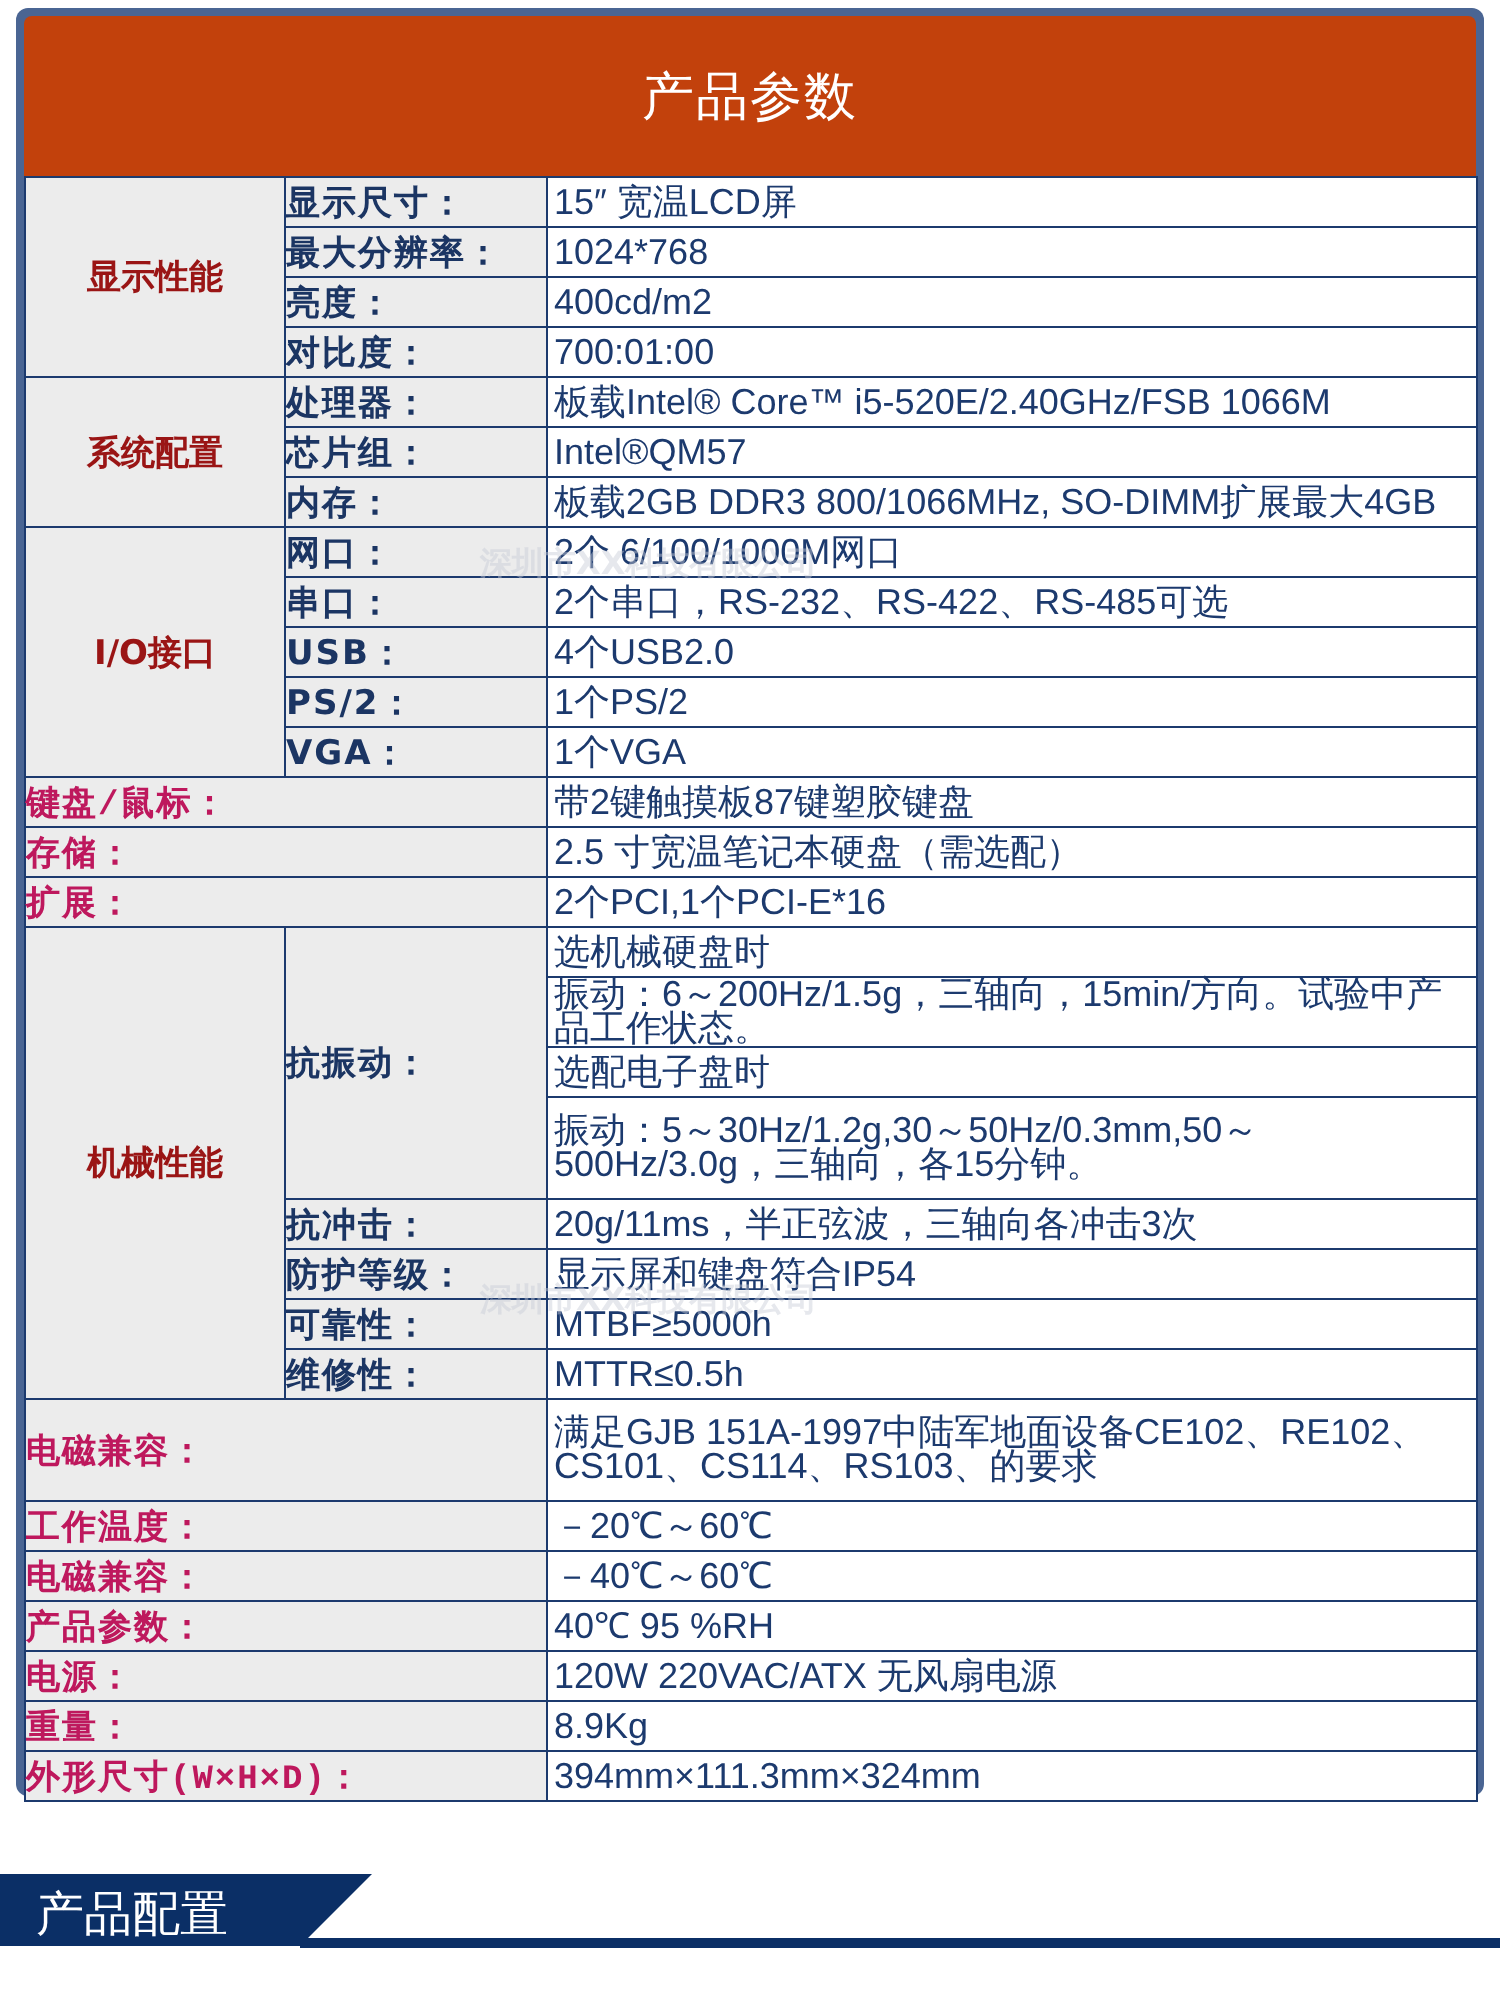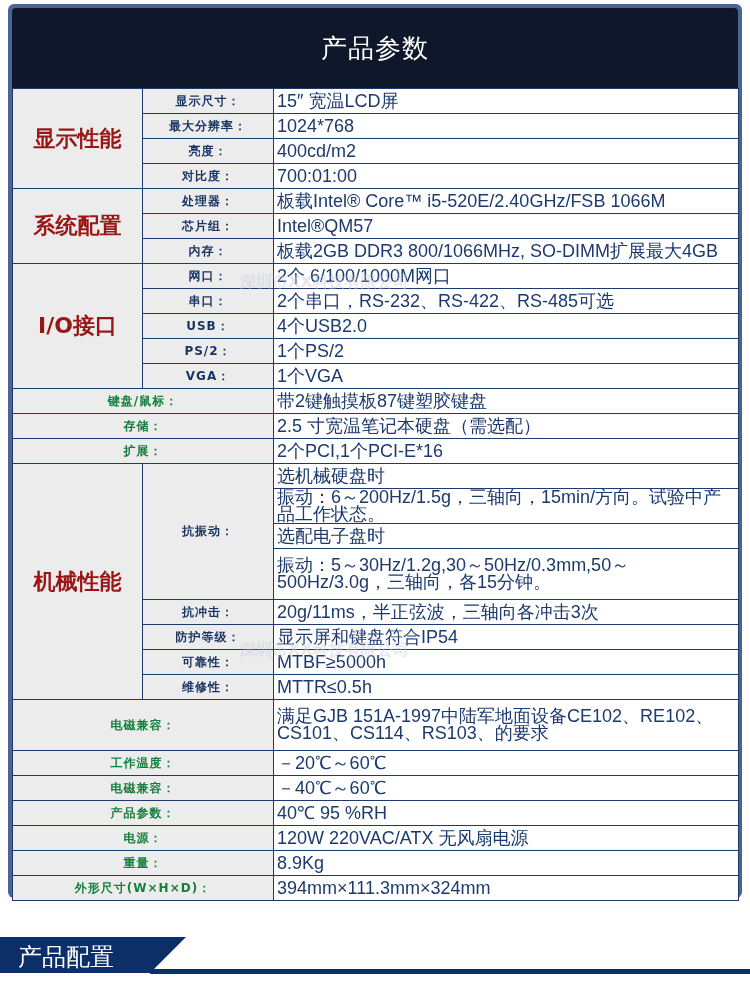--- a/index.html
+++ b/index.html
@@ -1,31 +1,31 @@
 <!DOCTYPE html>
 <html><head>
 <meta charset="utf-8">
 <style>
   html, body { margin:0; padding:0; background:#ffffff; }
   body { width:750px; height:999px; position:relative; overflow:hidden;
          font-family:"DejaVu Sans","Liberation Sans",sans-serif; }
   .frame { position:absolute; left:8px; top:4px; width:734px; height:894px;
            background:#4a6593; border-radius:6px; }
   .header { position:absolute; left:12px; top:8px; width:726px; height:80px;
-            background:#0f172a; border-radius:4px 4px 0 0;
+            background:#c2410c; border-radius:4px 4px 0 0;
             display:flex; align-items:center; justify-content:center; }
   .header .title { color:#ffffff; font-size:26px; letter-spacing:1px; }
   table.spec { position:absolute; left:12px; top:88px; width:726px;
                border-collapse:collapse; table-layout:fixed; }
   table.spec td { border:1px solid #1c3a6e; padding:0; height:24px; }
-  td.cat { background:#ececec; color:#9a1515; font-weight:bold; font-size:22px;
+  td.cat { background:#ececec; color:#9a1515; font-weight:bold; font-size:17px;
            text-align:center; vertical-align:middle; }
-  td.lbl { background:#ececec; color:#1b3563; font-weight:bold; font-size:12px;
-           text-align:center; vertical-align:middle; letter-spacing:1px; }
-  td.lbl.red { color:#15803d; }
+  td.lbl { background:#ececec; color:#1b3563; font-weight:bold; font-size:17px;
+           text-align:left; vertical-align:middle; letter-spacing:1px; }
+  td.lbl.red { color:#be185d;font-family:Liberation Mono, monospace; }
   td.val { background:#ffffff; color:#1c3a6e; font-size:18px; font-family:"Liberation Sans",sans-serif;
            padding-left:3px !important; line-height:17px; vertical-align:middle; }
   td.val.tall { height:50px; }
   .watermark { position:absolute; color:rgba(200,205,215,0.45); font-size:16px; font-weight:bold;
                pointer-events:none; white-space:nowrap; }
   .banner { position:absolute; left:0; top:937px; width:750px; height:40px; }
   .banner .block { position:absolute; left:0; top:0; width:150px; height:36px; background:#0b2f66; }
   .banner .slope { position:absolute; left:150px; top:0; width:0; height:0;
                    border-top:36px solid #0b2f66; border-right:36px solid transparent; }
   .banner .line { position:absolute; left:150px; top:32px; width:600px; height:5px; background:#0b2f66; }

